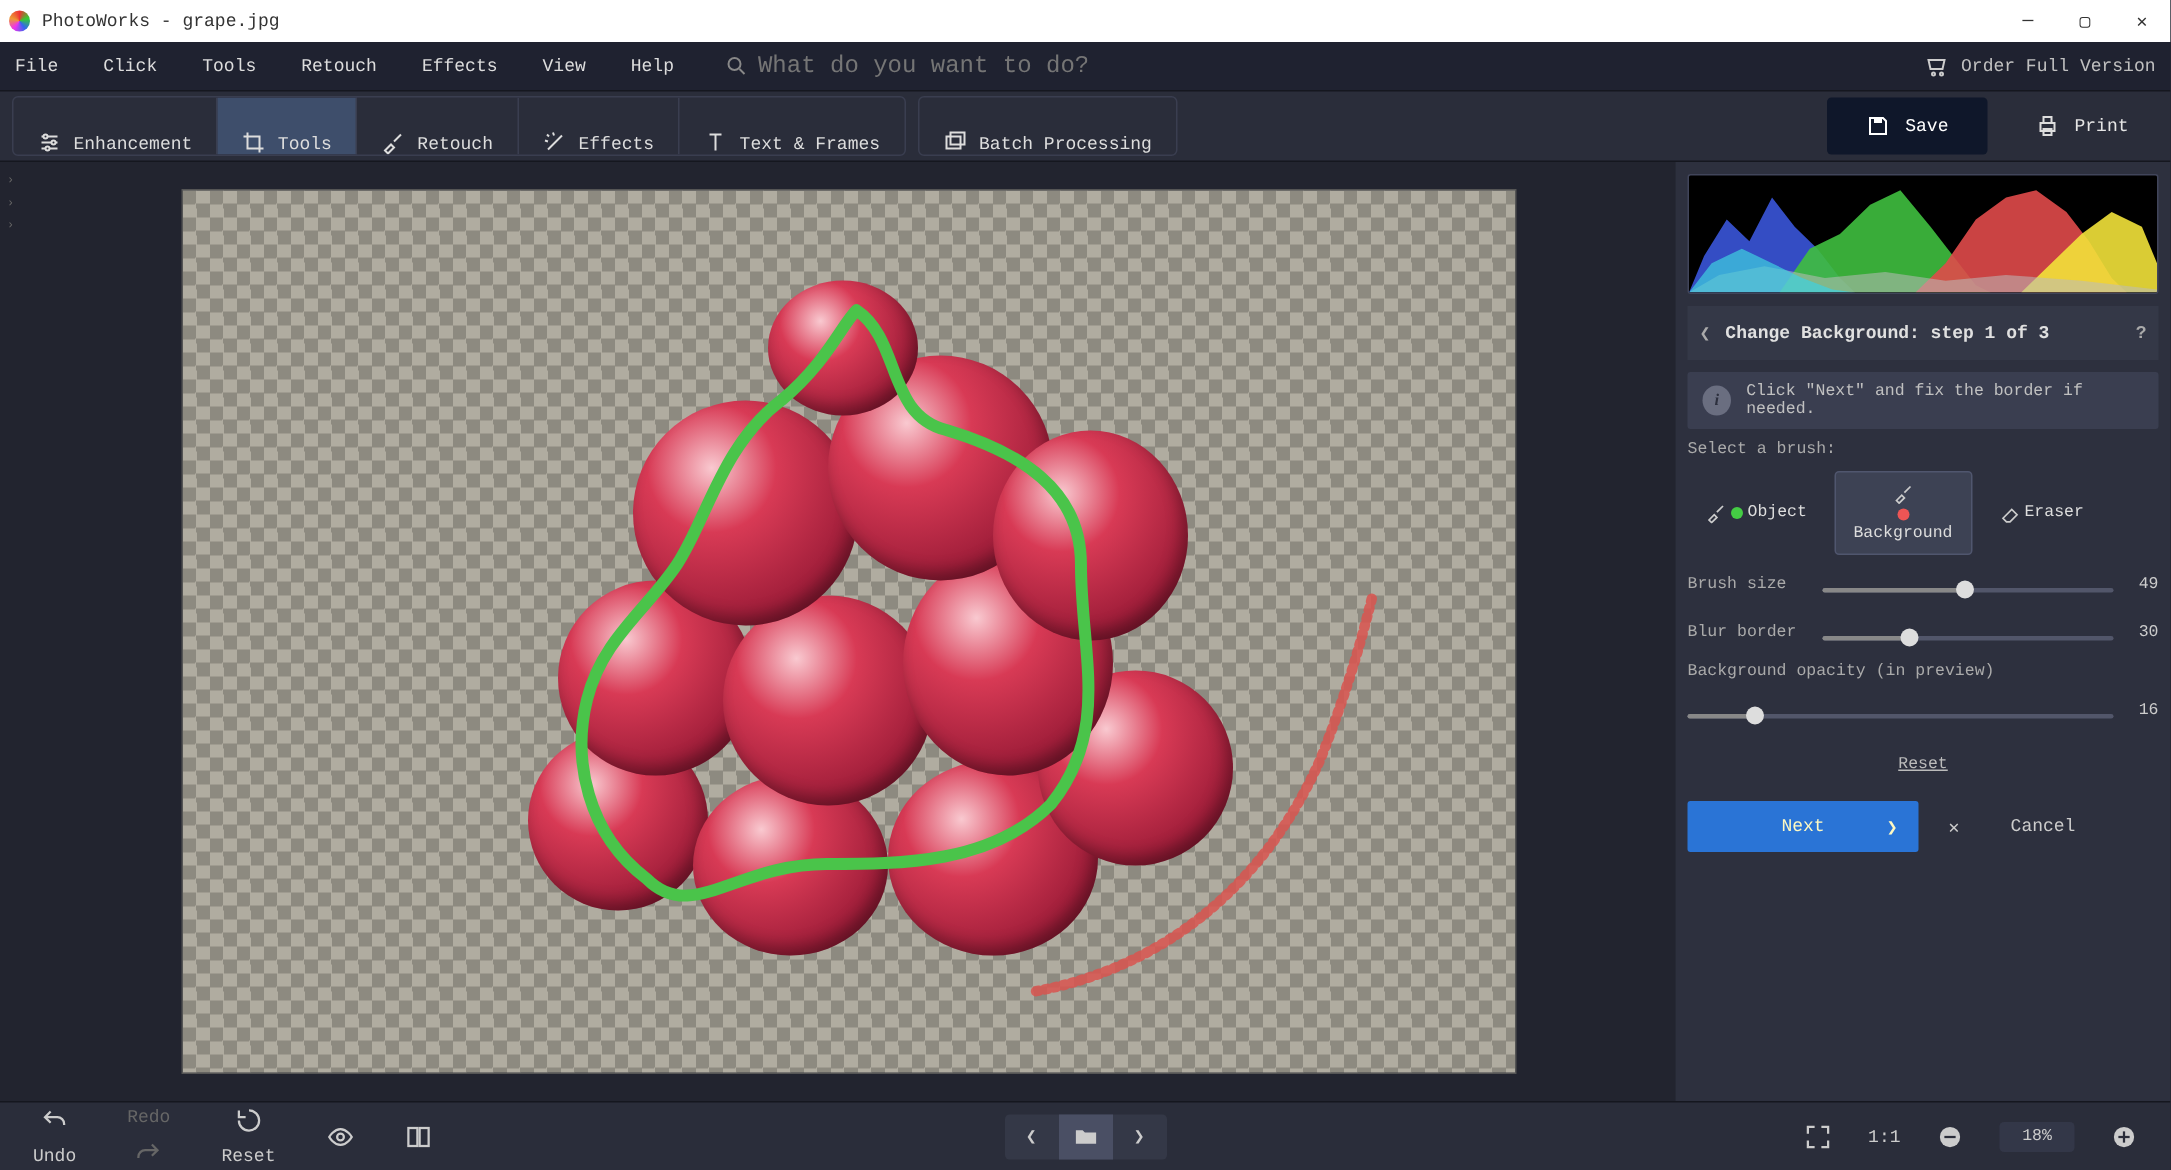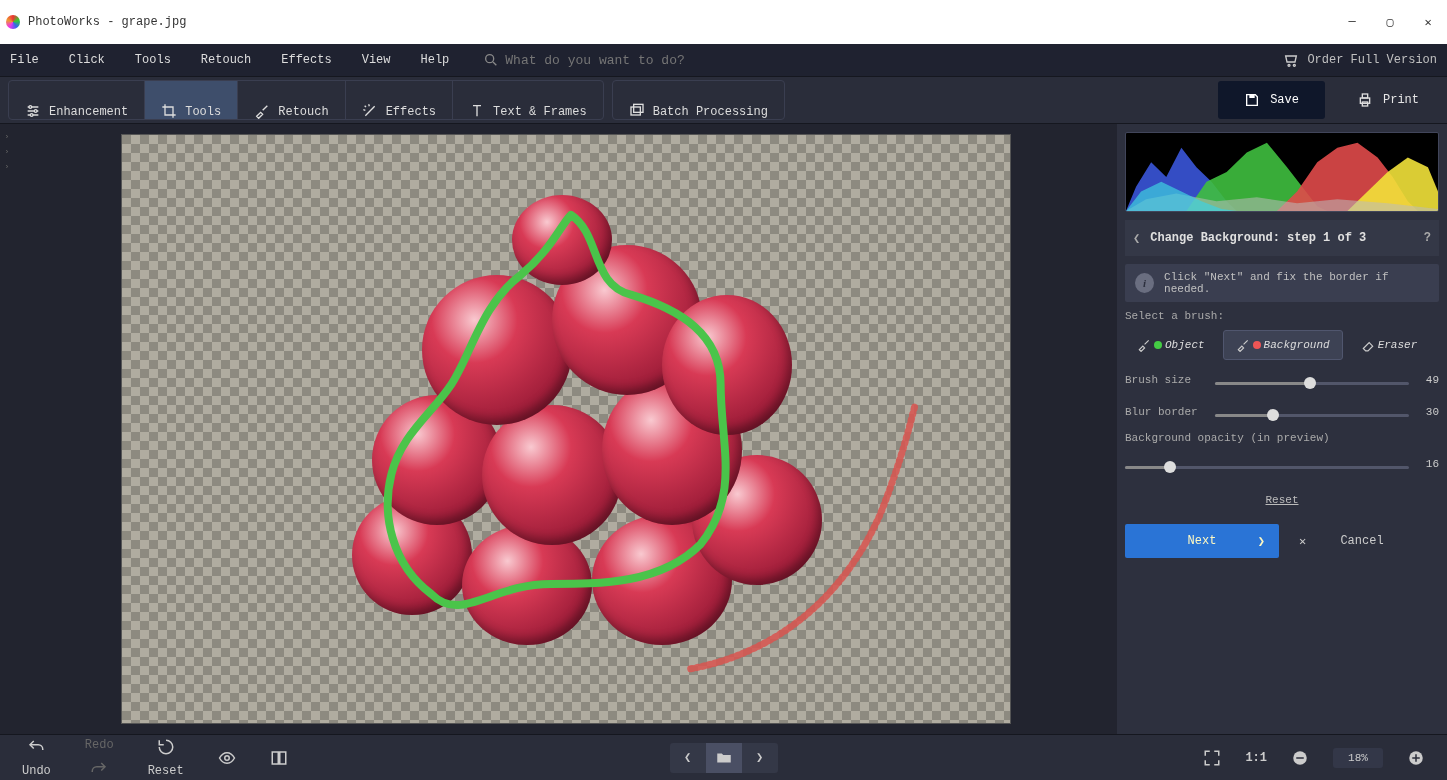--- a/index.html
+++ b/index.html
@@ -1,28 +1,28 @@
 <!DOCTYPE html>
 <html><head>
 <meta charset="utf-8">
 <style>
   * { box-sizing: border-box; margin: 0; padding: 0; font-family: "Consolas", "Courier New", monospace; }
   body { width: 1447px; height: 780px; background: #2a2d3a; color: #c0c0c0; overflow: hidden; display: flex; flex-direction: column; }
   
-  .title-bar { height: 44px; background: #1a1c26; display: flex; align-items: center; padding: 0 6px; color: #fff; font-size: 12px; }
+  .title-bar { height: 28px; background: #1a1c26; display: flex; align-items: center; padding: 0 6px; color: #fff; font-size: 12px; }
   .title-bar .logo { width: 14px; height: 14px; border-radius: 50%; background: conic-gradient(#e33, #3c3, #36e, #e3e, #e93, #e33); margin-right: 8px; }
   .win-ctrls { margin-left: auto; display: flex; gap: 24px; padding-right: 6px; color: #333; }
   .win-ctrls span { cursor: pointer; width: 14px; text-align: center; }
   .title-bar { background: #fff; color: #333; }
   .title-bar .title-text { color: #333; }
   
   .menu-bar { height: 32px; background: #1f2230; display: flex; align-items: center; padding: 0 10px; font-size: 12px; gap: 30px; }
   .menu-bar .item { cursor: pointer; color: #ddd; }
   .menu-bar .search-wrap { display: flex; align-items: center; gap: 6px; color: #888; margin-left: 4px; }
-  .menu-bar input { background: transparent; border: none; color: #999; font-family: inherit; font-size: 13px; width: 220px; outline: none; }
+  .menu-bar input { background: transparent; border: none; color: #999; font-family: inherit; font-size: 16px; width: 220px; outline: none; }
   .menu-bar .order { margin-left: auto; display: flex; align-items: center; gap: 8px; cursor: pointer; }
   
   .toolbar { height: 48px; background: #2a2d3a; display: flex; align-items: center; padding: 0 8px; gap: 0; border-bottom: 1px solid #15171f; border-top: 1px solid #15171f; }
   .tool-group { display: flex; border: 1px solid #3a3e50; border-radius: 4px; overflow: hidden; }
   .tool-btn { height: 38px; padding: 0 16px; display: flex; align-items: flex-end; gap: 8px; font-size: 12px; color: #ddd; cursor: pointer; border-right: 1px solid #3a3e50; }
   .tool-btn:last-child { border-right: none; }
   .tool-btn.active { background: #3e4e6b; }
   .toolbar .right { margin-left: auto; display: flex; gap: 12px; }
   .save-btn { height: 38px; padding: 0 26px; background: #0f172a; color: #fff; display: flex; align-items: center; gap: 10px; border-radius: 3px; cursor: pointer; font-size: 12px; }
   .print-btn { height: 38px; padding: 0 20px; display: flex; align-items: center; gap: 10px; cursor: pointer; font-size: 12px; color: #e5e5e5; }
@@ -41,22 +41,22 @@
   
   .right-panel { width: 330px; background: #2d303e; display: flex; flex-direction: column; padding: 8px; gap: 8px; }
   .histogram { height: 80px; background: #000; border: 1px solid #41455a; border-radius: 2px; position: relative; overflow: hidden; }
   .panel-header { background: #343847; height: 36px; display: flex; align-items: center; padding: 0 8px; gap: 10px; font-size: 12px; color: #e0e0e0; }
   .panel-header .back { cursor: pointer; color: #aaa; }
   .panel-header .help { margin-left: auto; font-weight: bold; cursor: pointer; color: #aaa; }
   .info-bar { background: #3a3e50; height: 38px; display: flex; align-items: center; padding: 0 10px; gap: 10px; font-size: 11px; border-radius: 2px; }
   .info-bar .info-icon { width: 20px; height: 20px; border-radius: 50%; background: #6a6e80; color: #2d303e; display: flex; align-items: center; justify-content: center; font-weight: bold; font-style: italic; font-family: serif; }
   .section-label { font-size: 11px; color: #aaa; }
   .brush-row { display: flex; gap: 6px; }
-  .brush-btn { flex: 0 0 auto; display: flex; align-items: center; gap: 3px; font-size: 11px; padding: 7px 12px; border-radius: 3px; cursor: pointer; color: #ddd; font-style: italic; }
-  .brush-btn.active { background: #3d4254; border: 1px solid #50566e; }
+  .brush-btn { flex: 0 0 auto; display: flex; align-items: center; gap: 3px; font-size: 11px; padding: 7px 12px; border-radius: 3px; cursor: pointer; color: #ddd; }
+  .brush-btn.active { background: #3d4254; border: 1px solid #50566e; flex-direction: column; }
   .brush-btn .dot-g { width:8px;height:8px;border-radius:50%;background:#4c4; display:inline-block;}
   .brush-btn .dot-r { width:8px;height:8px;border-radius:50%;background:#e55; display:inline-block;}
   .brush-svg { width: 14px; height: 14px; }
   .setting { display: flex; align-items: center; font-size: 11px; height: 24px; }
   .setting .slabel { width: 90px; color: #aaa; }
   .setting .slider { flex: 1; position: relative; height: 4px; }
   .setting .track { position: absolute; height: 3px; background: #52566a; width: 100%; top: 4px; border-radius: 2px; }
   .setting .fill { position: absolute; height: 3px; background: #888; top: 4px; border-radius: 2px; }
   .setting .knob { position: absolute; width: 12px; height: 12px; border-radius: 50%; background: #ddd; top: -1px; transform: translateX(-50%); cursor: pointer; }
   .setting .sval { width: 30px; text-align: right; color: #ccc; }
@@ -359,21 +359,21 @@
         <span>❯</span>
       </div>
   </div>
 
   <div class="bb-right">
     <div class="bb-btn">
       <svg class="bb-icon" viewBox="0 0 24 24" stroke="#ccc" stroke-width="2" fill="none">
           <path d="M3 9V3h6M21 9V3h-6M3 15v6h6M21 15v6h-6"></path>
         </svg>
     </div>
-    <span style="font-weight:bold;cursor:pointer">1:1</span>
+    <span style="font-weight:normal;cursor:pointer">1:1</span>
     <div class="bb-btn">
       <svg class="bb-icon" viewBox="0 0 24 24">
           <circle cx="12" cy="12" r="9" fill="#ccc"></circle>
           <rect x="7" y="11" width="10" height="2" fill="#2a2d3a"></rect>
         </svg>
     </div>
     <span class="zoom-val">18%</span>
     <div class="bb-btn">
       <svg class="bb-icon" viewBox="0 0 24 24">
           <circle cx="12" cy="12" r="9" fill="#ccc"></circle>

